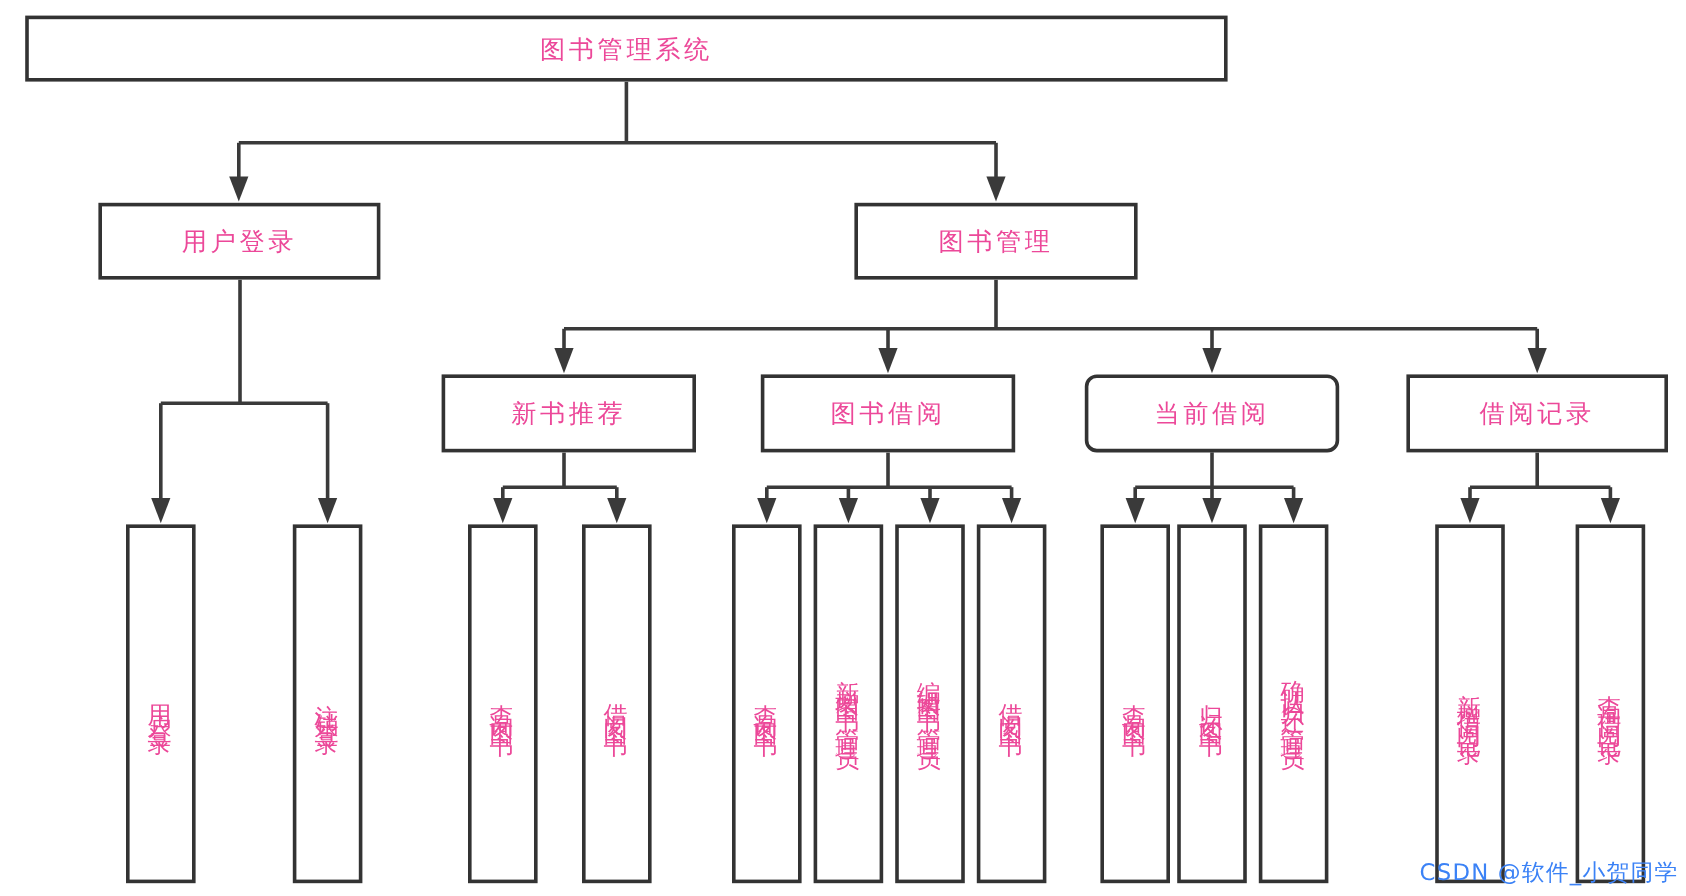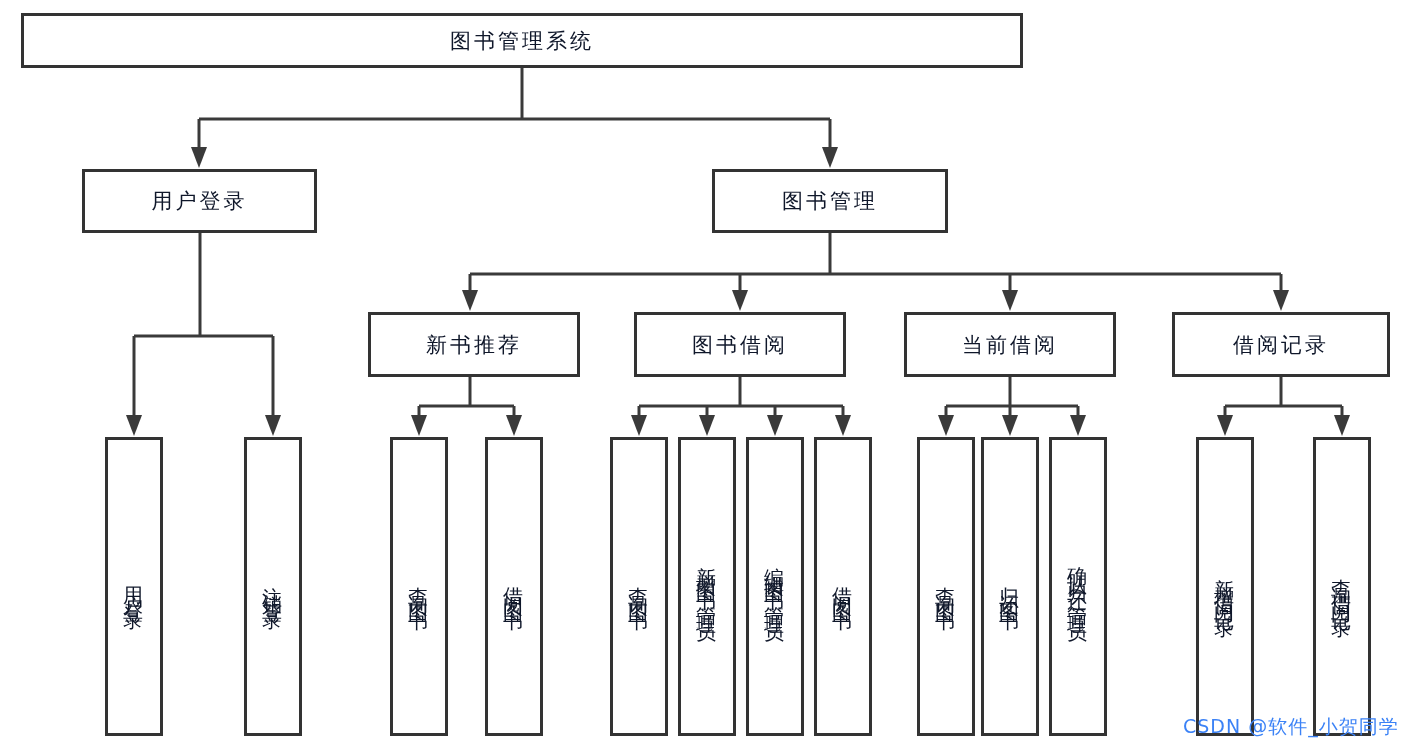--- a/index.html
+++ b/index.html
@@ -22,21 +22,21 @@
     z-index: 1;
   }
   .box {
     position: absolute;
     box-sizing: border-box;
     border: 3px solid #333333;
     background: #ffffff;
     display: flex;
     align-items: center;
     justify-content: center;
-    color: #0f172a;
+    color: #ec4899;
     font-size: 21px;
     letter-spacing: 3px;
     z-index: 2;
     white-space: nowrap;
   }
   .vbox {
     writing-mode: vertical-rl;
     font-size: 20px;
     letter-spacing: 8px;
     white-space: normal;
@@ -126,21 +126,21 @@
     </g>
   </svg>
 
   <div class="box" style="left:21px; top:13px; width:1002px; height:55px;">图书管理系统</div>
 
   <div class="box" style="left:82px; top:169px; width:235px; height:64px;">用户登录</div>
   <div class="box" style="left:712px; top:169px; width:236px; height:64px;text-align:right;">图书管理</div>
 
   <div class="box" style="left:368px; top:312px; width:212px; height:65px;">新书推荐</div>
   <div class="box" style="left:634px; top:312px; width:212px; height:65px;">图书借阅</div>
-  <div class="box" style="left:904px; top:312px; width:212px; height:65px;">当前借阅</div>
+  <div class="box" style="left:904px; top:312px; width:212px; height:65px;border-radius:10px;">当前借阅</div>
   <div class="box" style="left:1172px; top:312px; width:218px; height:65px;">借阅记录</div>
 
   <div class="box vbox" style="left:105px; top:437px; width:58px; height:299px;">用户登录</div>
   <div class="box vbox" style="left:244px; top:437px; width:58px; height:299px;">注销登录</div>
 
   <div class="box vbox" style="left:390px; top:437px; width:58px; height:299px;">查询图书</div>
   <div class="box vbox" style="left:485px; top:437px; width:58px; height:299px;">借阅图书</div>
 
   <div class="box vbox" style="left:610px; top:437px; width:58px; height:299px;">查询图书</div>
   <div class="box vbox" style="left:678px; top:437px; width:58px; height:299px;">新增图书（管理员）</div>

